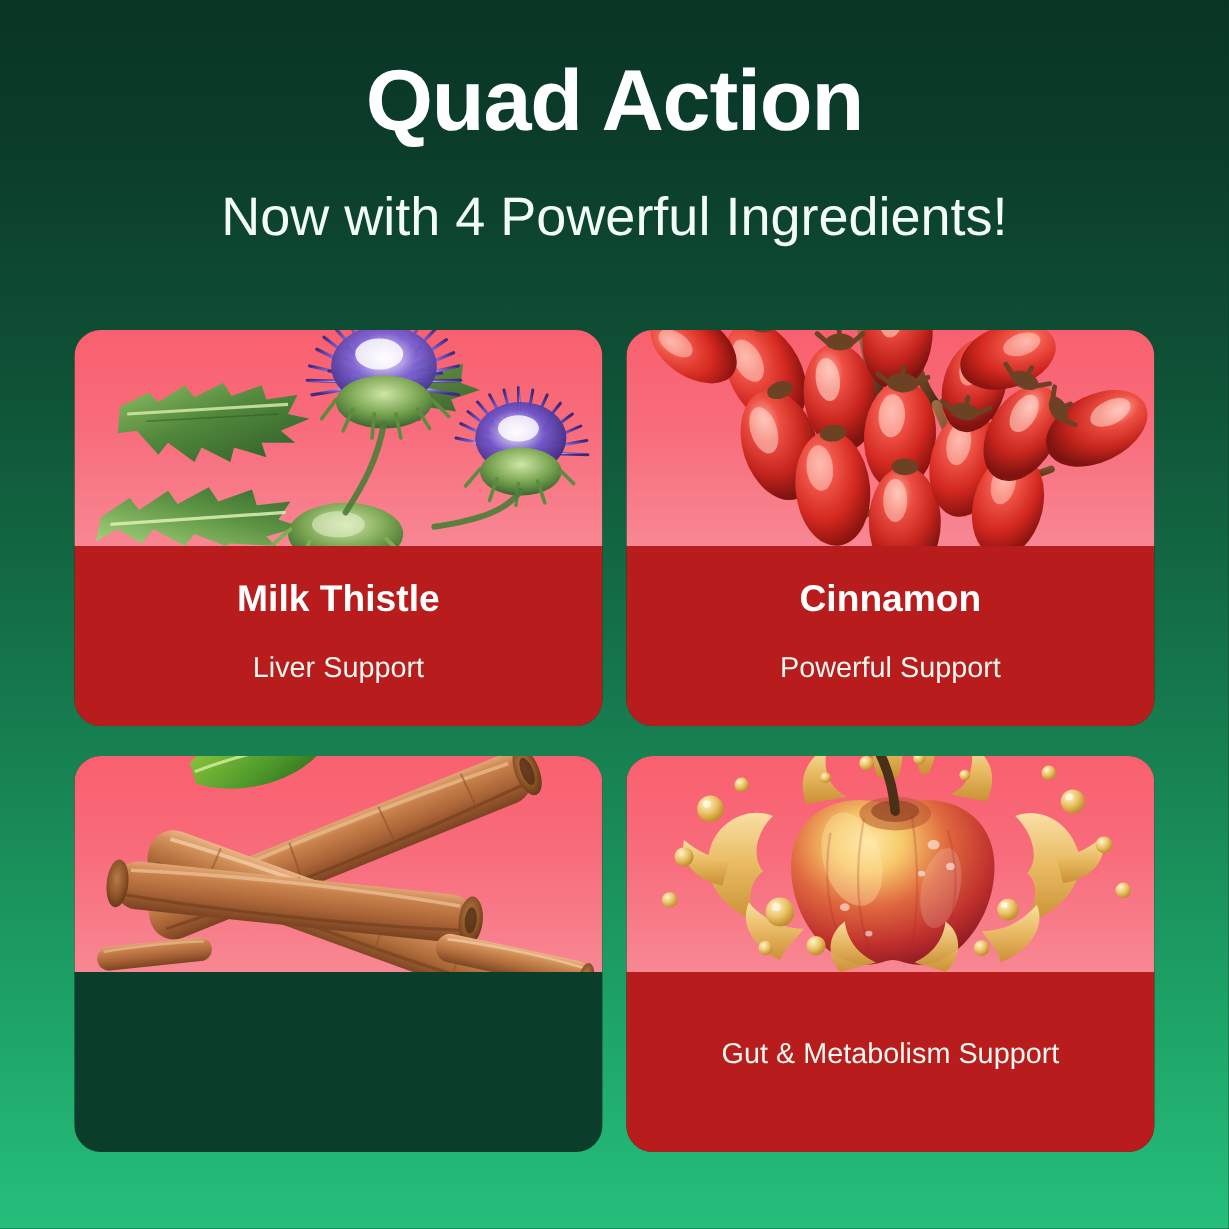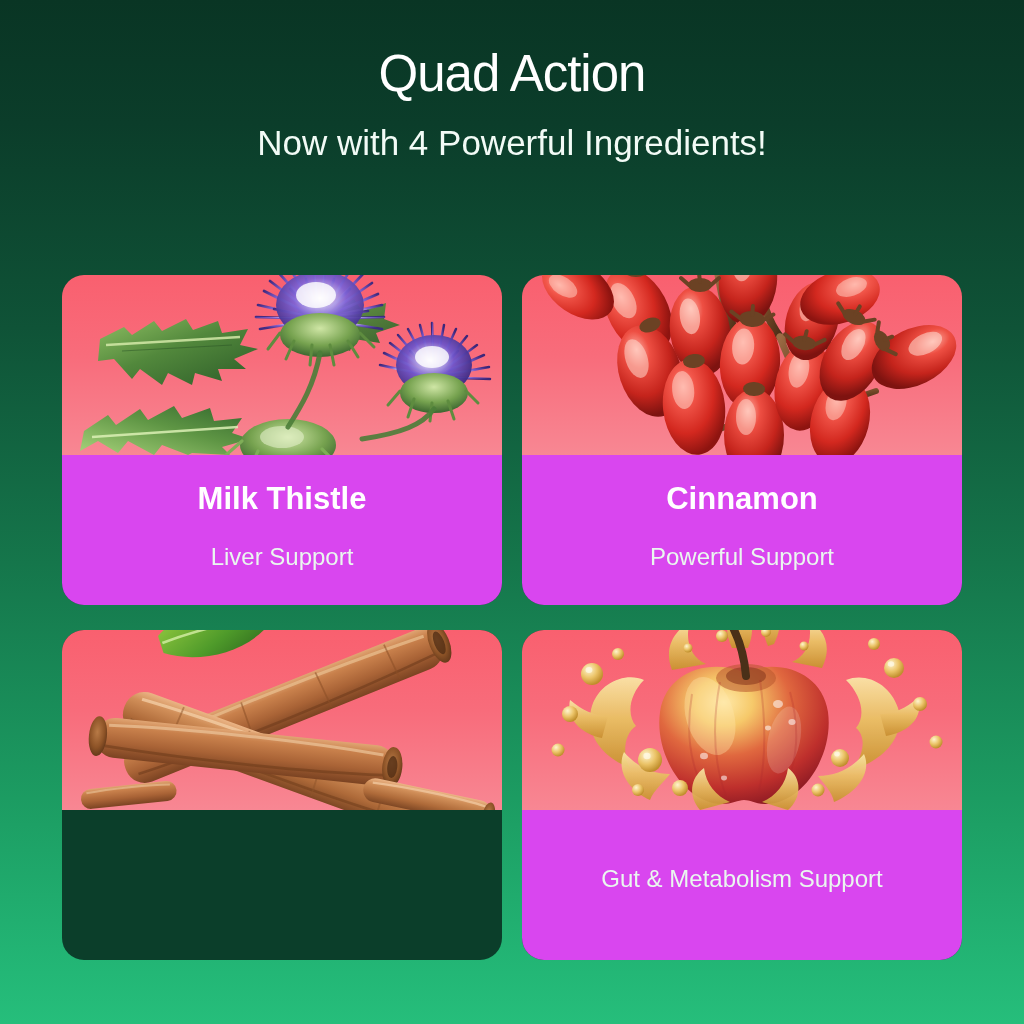--- a/index.html
+++ b/index.html
@@ -34,30 +34,30 @@
   .header {
     position: absolute;
     top: 0;
     left: 0;
     width: 1024px;
     text-align: center;
   }
   .title {
     margin: 0;
     padding-top: 48px;
-    font-size: 51px;
+    font-size: 72px;
     line-height: 1.0;
-    font-weight: normal;
+    font-weight: bold;
     letter-spacing: -1px;
     color: #FFFFFF;
   }
   .subtitle {
-    margin: 0;
+    margin: 12px;
     padding-top: 26px;
-    font-size: 35px;
+    font-size: 45px;
     line-height: 1.0;
     font-weight: normal;
     color: #F2FBF6;
   }
 
   
   .grid {
     position: absolute;
     top: 275px;
     left: 62px;
@@ -91,21 +91,21 @@
     left: 0;
     display: block;
   }
 
   .card-caption {
     position: absolute;
     left: 0;
     top: 180px;
     width: 440px;
     height: 150px;
-    background: #d946ef;
+    background: #b91c1c;
     text-align: center;
     box-sizing: border-box;
     padding-top: 28px;
   }
   .card-name {
     margin: 0;
     font-size: 31px;
     line-height: 1.05;
     font-weight: bold;
     color: #FFFFFF;

